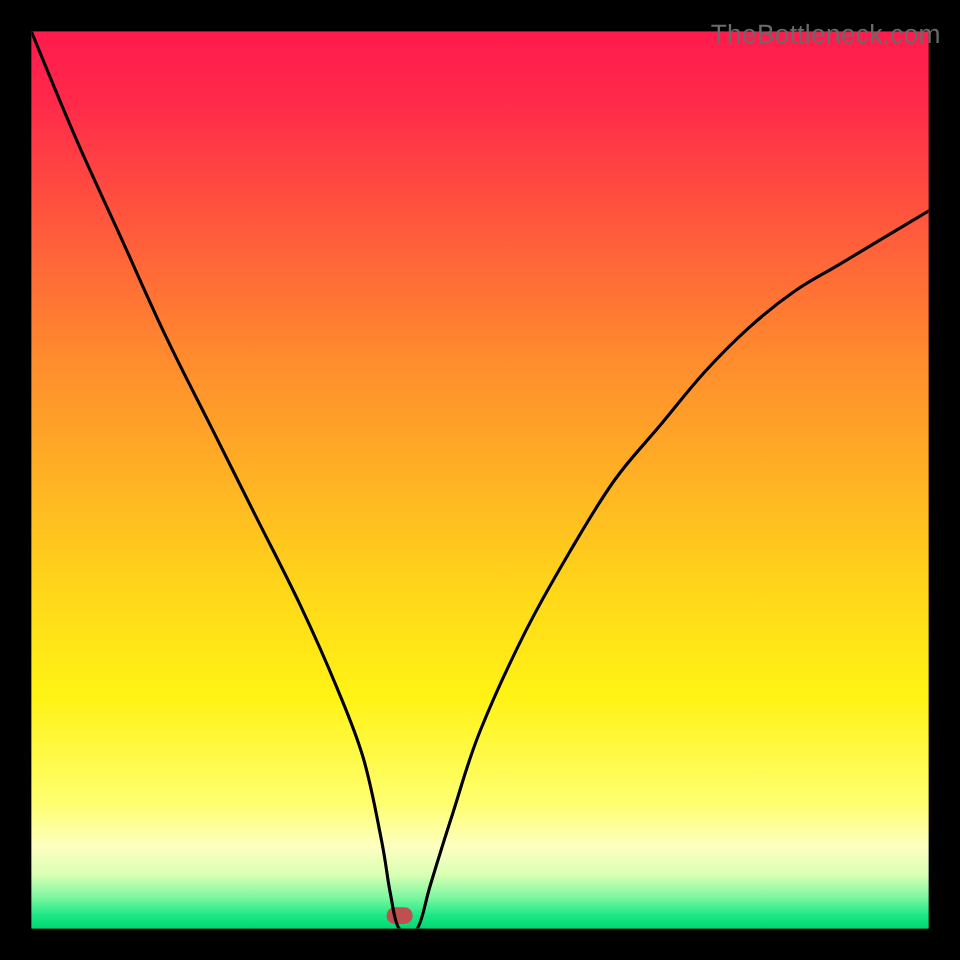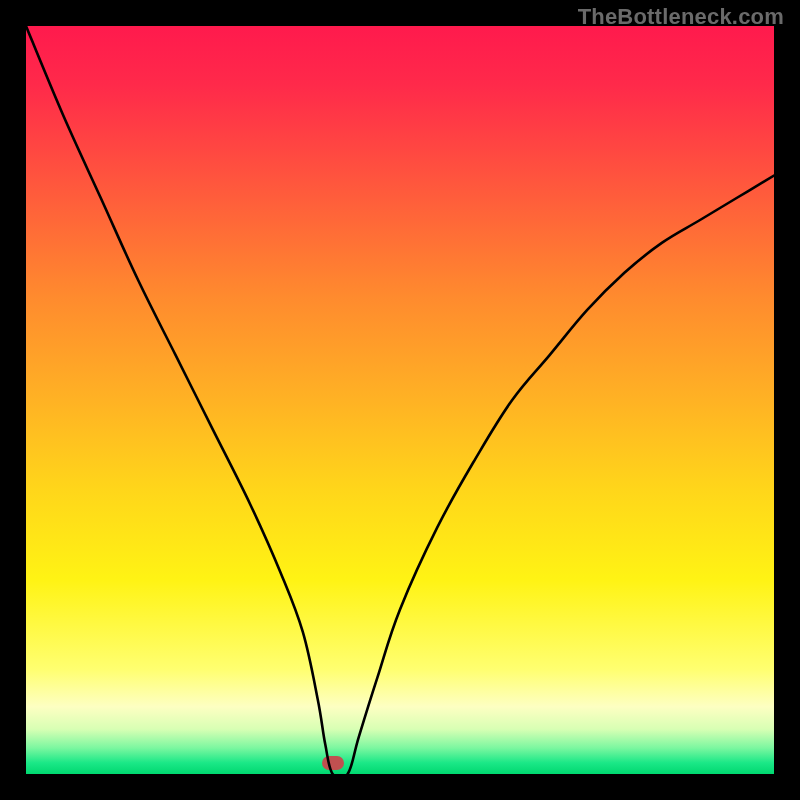--- a/index.html
+++ b/index.html
@@ -12,25 +12,25 @@
     font-family: Arial, Helvetica, sans-serif;
   }
   .frame {
     position: relative;
     width: 800px;
     height: 800px;
     background: #000;
   }
   .watermark {
     position: absolute;
-    top: 4px;
+    top: 16px;
     right: 16px;
     color: #6a6a6a;
     font-size: 22px;
-    font-weight: 700;
+    font-weight: 400;
     letter-spacing: 0.2px;
     z-index: 50;
   }
   .plot-area {
     position: absolute;
     left: 26px;
     top: 26px;
     width: 748px;
     height: 748px;
     overflow: hidden;

